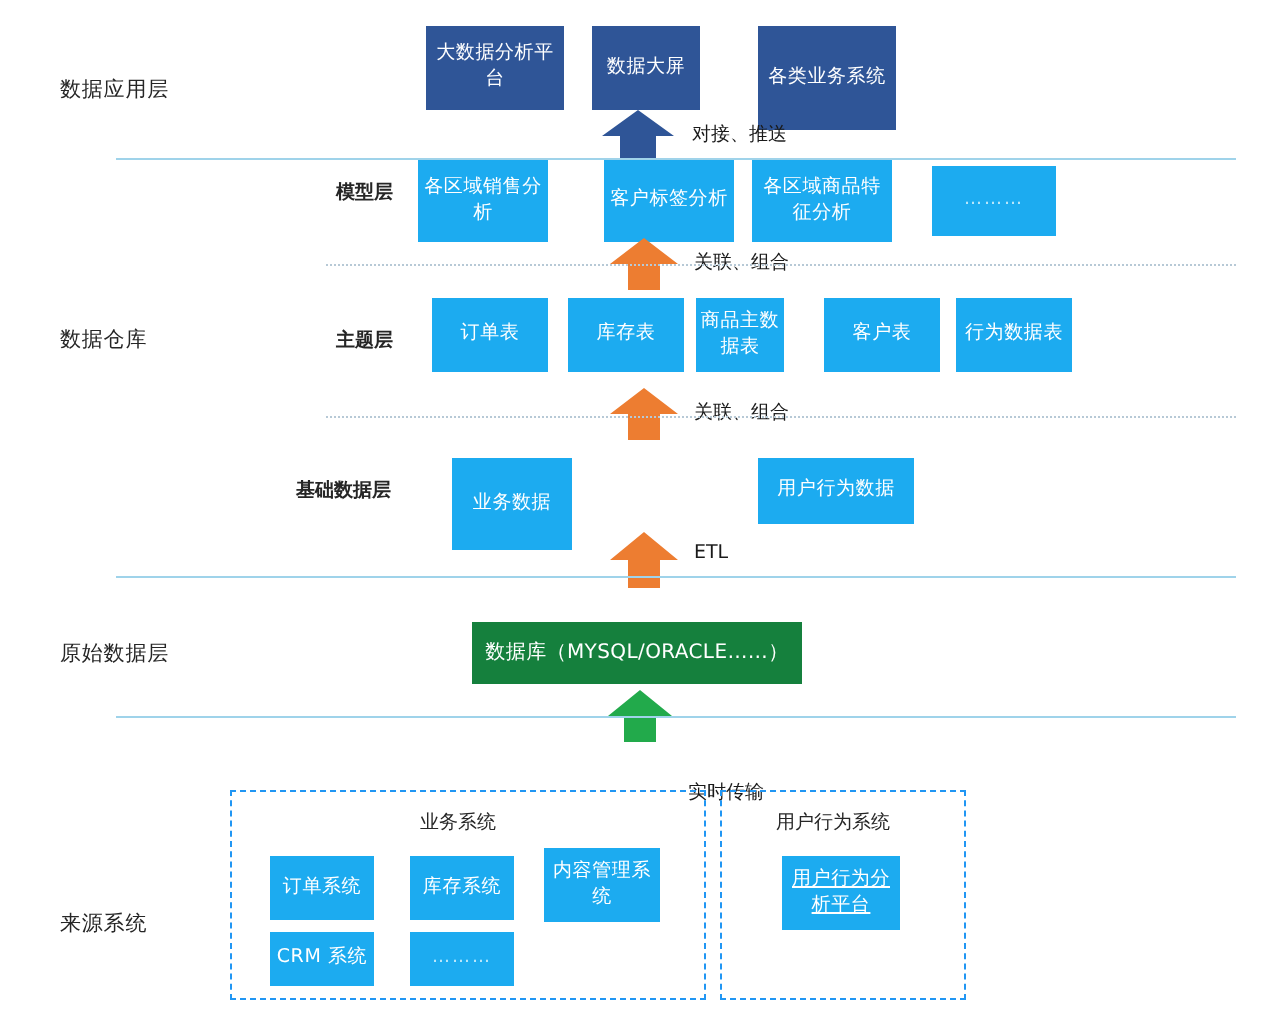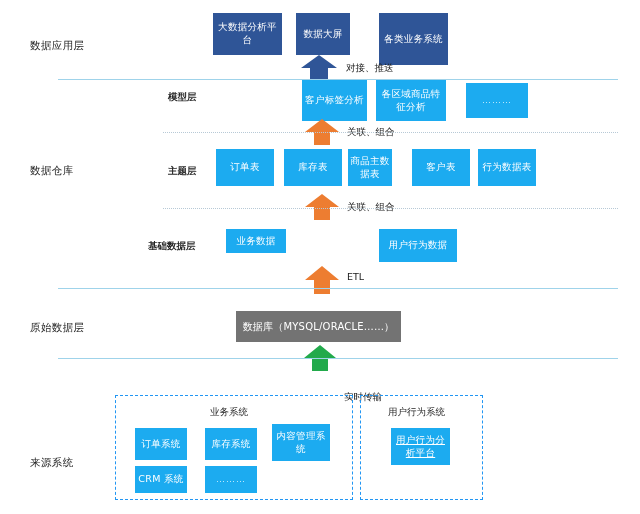--- a/index.html
+++ b/index.html
@@ -56,21 +56,21 @@
     text-align: center;
     color: #ffffff;
     font-size: 9.5px;
     line-height: 1.35;
     padding: 2px;
     box-sizing: border-box;
     letter-spacing: 0.3px;
   }
   .node.dark   { background: #2f5597; }
   .node.blue   { background: #1cabf0; }
-  .node.green  { background: #737373; font-size: 10px; letter-spacing: 0.2px; }
+  .node.green  { background: #15803d; font-size: 10px; letter-spacing: 0.2px; }
   .node.ellipsis { color: #bfe9fb; letter-spacing: 1px; font-size: 9px; }
 
   .divider {
     position: absolute;
     height: 0;
     border-top: 1.3px solid #9fd3ea;
   }
   .divider.dotted {
     border-top: 1.2px dotted #b7c9d6;
   }
@@ -107,20 +107,21 @@
 
   <div class="arrow" style="left:301px; top:55px;">
     <svg width="36" height="26" viewBox="0 0 36 26">
       <polygon points="18,0 36,13 27,13 27,26 9,26 9,13 0,13" fill="#2f5597"></polygon>
     </svg>
   </div>
   <div class="flow-label" style="left:346px; top:63px;">对接、推送</div>
 
   <div class="divider" style="left:58px; top:79px; width:560px;"></div>
 
+  <div class="node blue" style="left:209px; top:80px; width:65px; height:41px;">各区域销售分析</div>
   <div class="node blue" style="left:302px; top:80px; width:65px; height:41px;">客户标签分析</div>
   <div class="node blue" style="left:376px; top:80px; width:70px; height:41px;">各区域商品特征分析</div>
   <div class="node blue ellipsis" style="left:466px; top:83px; width:62px; height:35px;">………</div>
 
   <div class="arrow" style="left:305px; top:119px;">
     <svg width="34" height="26" viewBox="0 0 34 26">
       <polygon points="17,0 34,13 25,13 25,26 9,26 9,13 0,13" fill="#ed7d31"></polygon>
     </svg>
   </div>
   <div class="flow-label" style="left:347px; top:127px;">关联、组合</div>
@@ -135,21 +136,21 @@
 
   <div class="arrow" style="left:305px; top:194px;">
     <svg width="34" height="26" viewBox="0 0 34 26">
       <polygon points="17,0 34,13 25,13 25,26 9,26 9,13 0,13" fill="#ed7d31"></polygon>
     </svg>
   </div>
   <div class="flow-label" style="left:347px; top:202px;">关联、组合</div>
 
   <div class="divider dotted" style="left:163px; top:208px; width:455px;"></div>
 
-  <div class="node blue" style="left:226px; top:229px; width:60px; height:24px;">业务数据</div>
+  <div class="node blue" style="left:226px; top:229px; width:60px; height:46px;">业务数据</div>
   <div class="node blue" style="left:379px; top:229px; width:78px; height:33px;">用户行为数据</div>
 
   <div class="arrow" style="left:305px; top:266px;">
     <svg width="34" height="28" viewBox="0 0 34 28">
       <polygon points="17,0 34,14 25,14 25,28 9,28 9,14 0,14" fill="#ed7d31"></polygon>
     </svg>
   </div>
   <div class="flow-label" style="left:347px; top:272px;">ETL</div>
 
   <div class="divider" style="left:58px; top:288px; width:560px;"></div>

